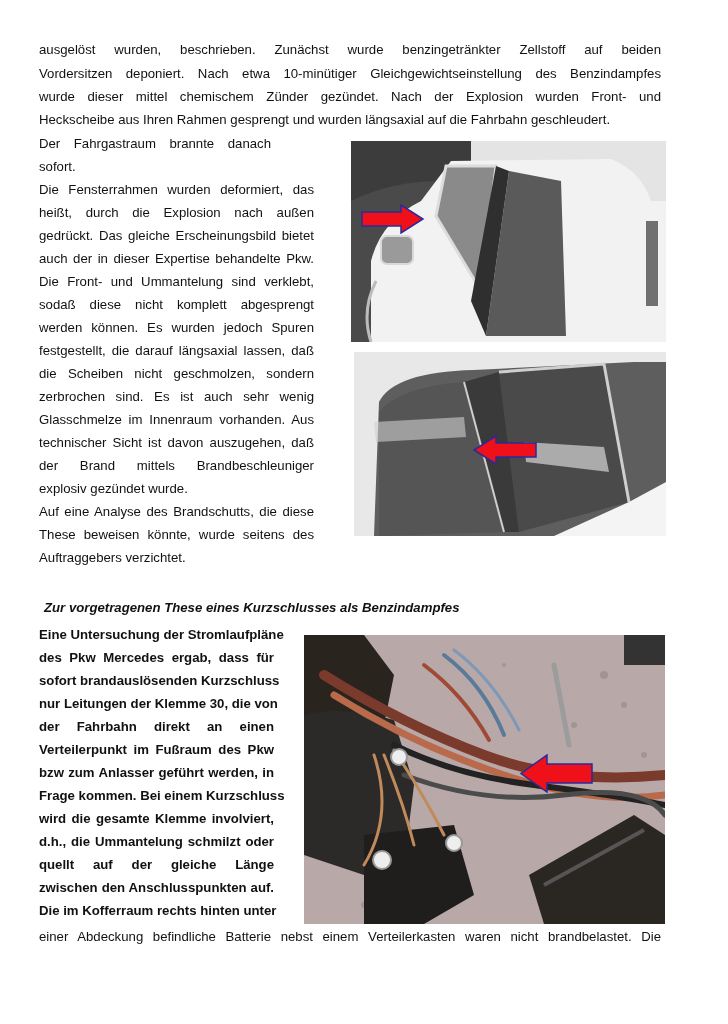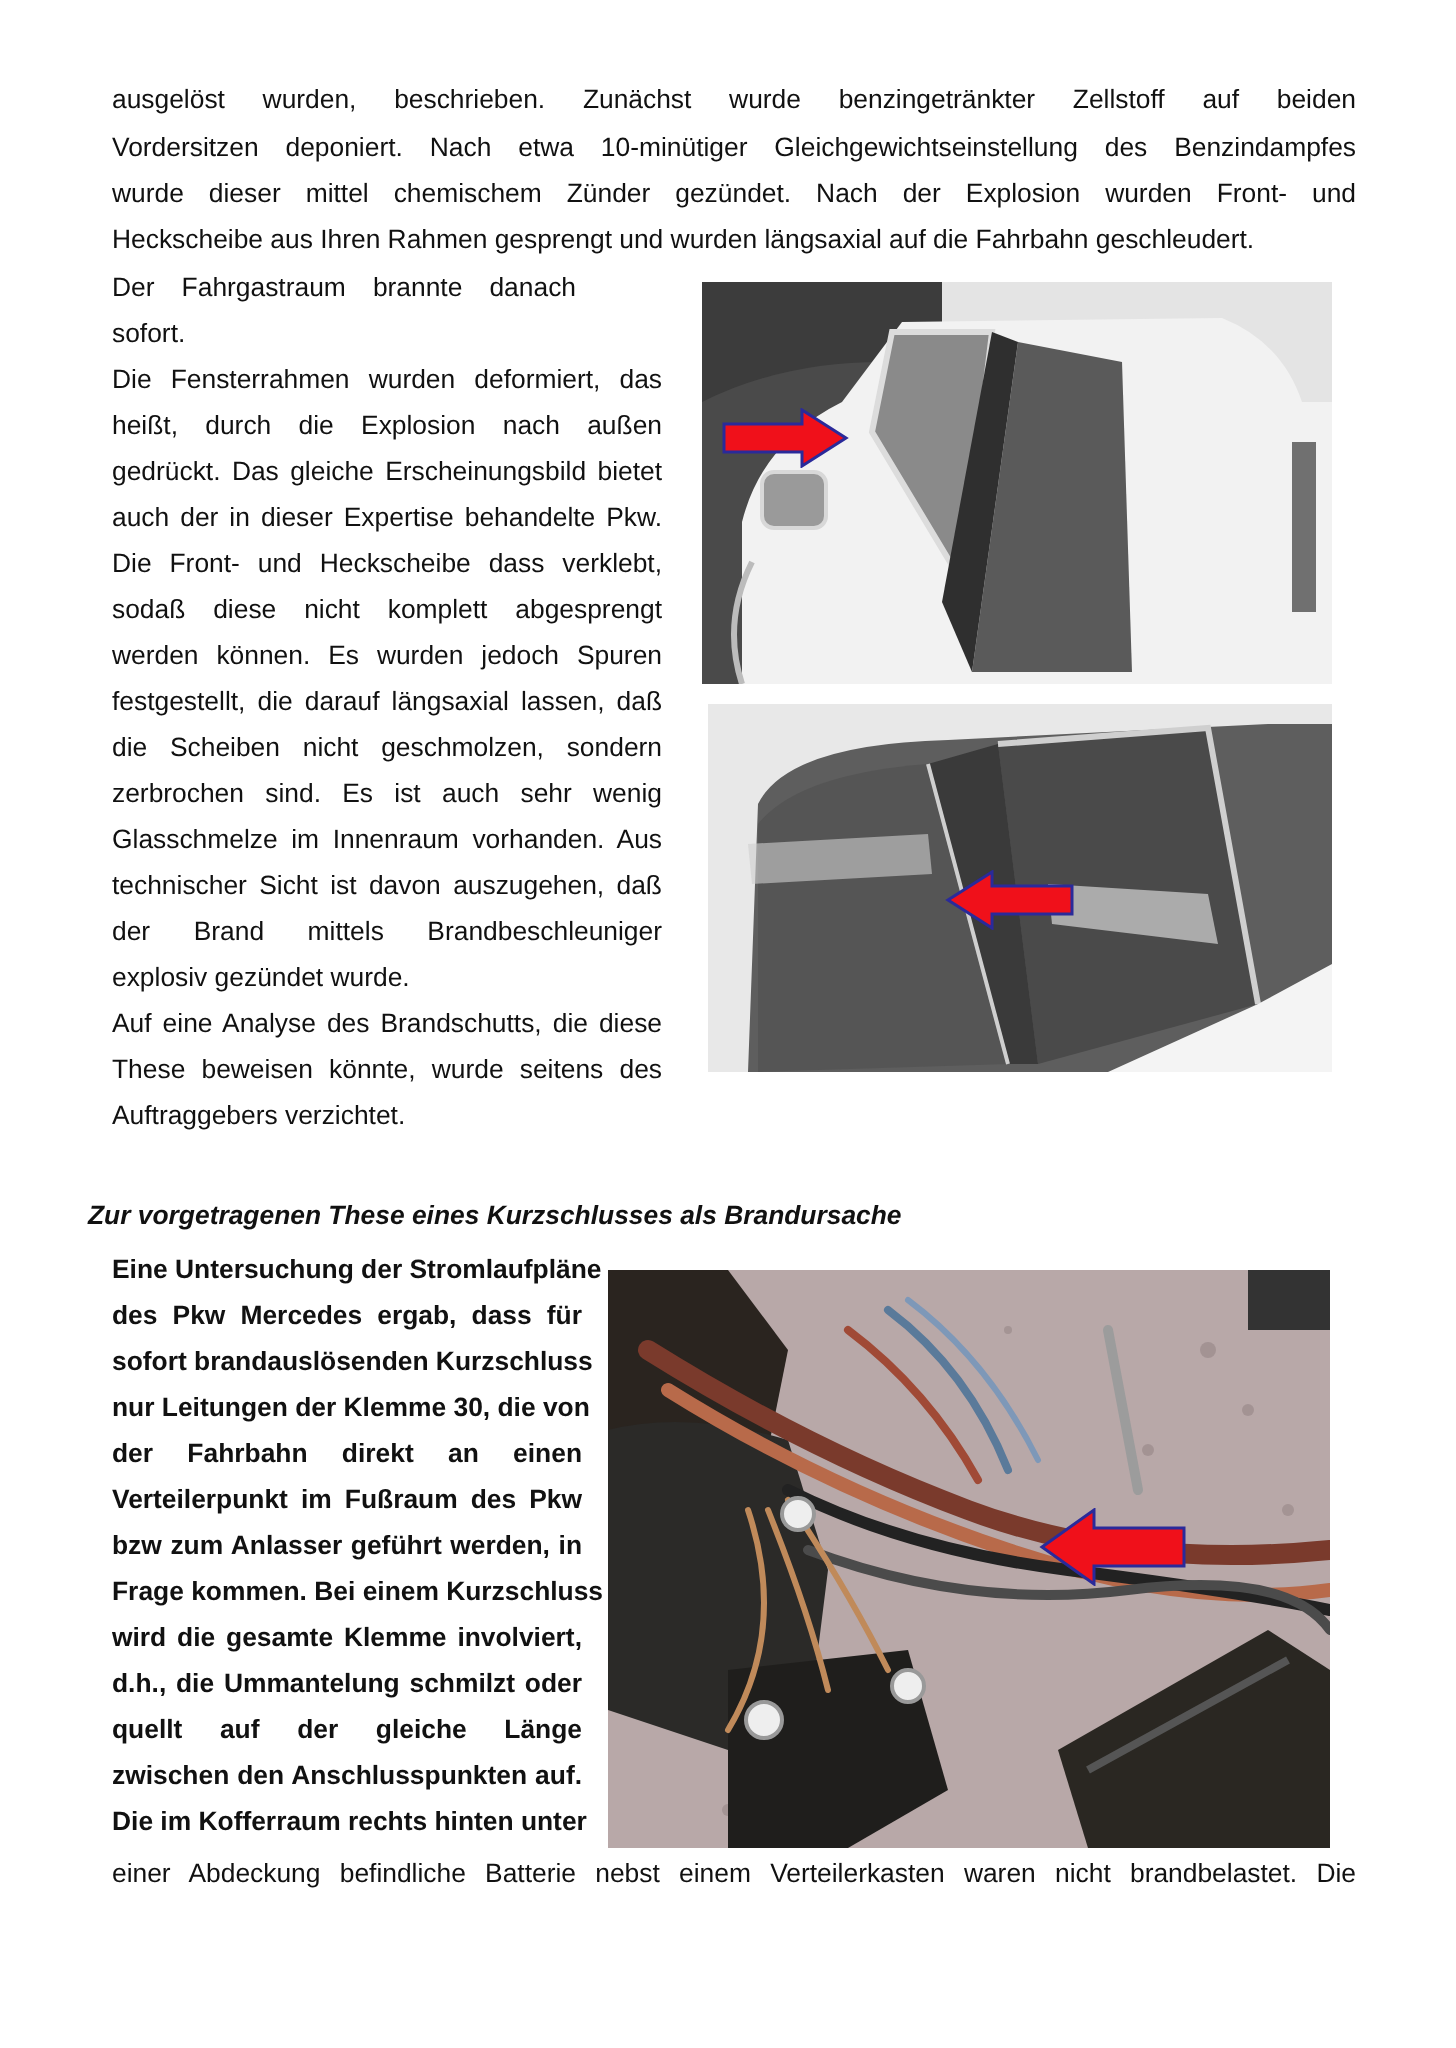--- a/index.html
+++ b/index.html
@@ -1,21 +1,21 @@
 <!DOCTYPE html>
 <html><head>
   <meta charset="utf-8">
   <style>
     html, body { margin: 0; padding: 0; background: #ffffff; }
     body {
       width: 728px; height: 1024px; position: relative; overflow: hidden;
       font-family: "Liberation Sans", sans-serif; color: #111111;
     }
     .line {
-      position: absolute; left: 56px; width: 622px;
+      position: absolute; left: 39px; width: 622px;
       font-size: 13.2px; line-height: 23px; height: 23px;
       white-space: nowrap; text-align: justify; text-align-last: justify;
     }
     .line.left { text-align: right; text-align-last: left; }
     .line.narrow1 { width: 275px; }
     .line.narrow2 { width: 235px; font-weight: bold; }
     .heading {
       position: absolute; left: 44px; font-size: 13.2px; line-height: 23px;
       font-weight: bold; font-style: italic; white-space: nowrap;
     }
@@ -33,21 +33,21 @@
   <div class="line left" style="top:108px">Heckscheibe aus Ihren Rahmen gesprengt und wurden längsaxial auf die Fahrbahn geschleudert.</div>
 </div>
 
 <div>
   <div class="line narrow1" style="top:132px; width:232px">Der Fahrgastraum brannte danach</div>
   <div class="line narrow1 left" style="top:155px">sofort.</div>
   <div class="line narrow1" style="top:178px">Die Fensterrahmen wurden deformiert, das</div>
   <div class="line narrow1" style="top:201px">heißt, durch die Explosion nach außen</div>
   <div class="line narrow1" style="top:224px">gedrückt. Das gleiche Erscheinungsbild bietet</div>
   <div class="line narrow1" style="top:247px">auch der in dieser Expertise behandelte Pkw.</div>
-  <div class="line narrow1" style="top:270px">Die Front- und Heckscheibe dass verklebt,</div>
+  <div class="line narrow1" style="top:270px">Die Front- und Ummantelung sind verklebt,</div>
   <div class="line narrow1" style="top:293px">sodaß diese nicht komplett abgesprengt</div>
   <div class="line narrow1" style="top:316px">werden können. Es wurden jedoch Spuren</div>
   <div class="line narrow1" style="top:339px">festgestellt, die darauf längsaxial lassen, daß</div>
   <div class="line narrow1" style="top:362px">die Scheiben nicht geschmolzen, sondern</div>
   <div class="line narrow1" style="top:385px">zerbrochen sind. Es ist auch sehr wenig</div>
   <div class="line narrow1" style="top:408px">Glasschmelze im Innenraum vorhanden. Aus</div>
   <div class="line narrow1" style="top:431px">technischer Sicht ist davon auszugehen, daß</div>
   <div class="line narrow1" style="top:454px">der Brand mittels Brandbeschleuniger</div>
   <div class="line narrow1 left" style="top:477px">explosiv gezündet wurde.</div>
   <div class="line narrow1" style="top:500px">Auf eine Analyse des Brandschutts, die diese</div>
@@ -85,21 +85,21 @@
     <path d="M110 30 L150 180" fill="none" stroke="#cfcfcf" stroke-width="2"></path>
     <path d="M20 70 L110 65 L112 85 L22 90 Z" fill="#cfcfcf" opacity="0.6"></path>
     <path d="M170 90 L250 95 L255 120 L172 110 Z" fill="#d4d4d4" opacity="0.7"></path>
     <path d="M275 150 L312 130 L312 184 L200 184 Z" fill="#f4f4f4"></path>
   </svg>
 </div>
 <svg class="arrow" style="left:472px; top:435px;" width="66" height="30" viewBox="0 0 66 30">
   <path d="M64 8 L24 8 L24 1 L2 15 L24 29 L24 22 L64 22 Z" fill="#f0101a" stroke="#2a2a9a" stroke-width="1.5"></path>
 </svg>
 
-<div class="heading" style="top:596px">Zur vorgetragenen These eines Kurzschlusses als Brandursache</div>
+<div class="heading" style="top:596px">Zur vorgetragenen These eines Kurzschlusses als Benzindampfes</div>
 
 <div>
   <div class="line narrow2" style="top:623px">Eine Untersuchung der Stromlaufpläne</div>
   <div class="line narrow2" style="top:646px">des Pkw Mercedes ergab, dass für</div>
   <div class="line narrow2" style="top:669px">sofort brandauslösenden Kurzschluss</div>
   <div class="line narrow2" style="top:692px">nur Leitungen der Klemme 30, die von</div>
   <div class="line narrow2" style="top:715px">der Fahrbahn direkt an einen</div>
   <div class="line narrow2" style="top:738px">Verteilerpunkt im Fußraum des Pkw</div>
   <div class="line narrow2" style="top:761px">bzw zum Anlasser geführt werden, in</div>
   <div class="line narrow2" style="top:784px">Frage kommen. Bei einem Kurzschluss</div>

